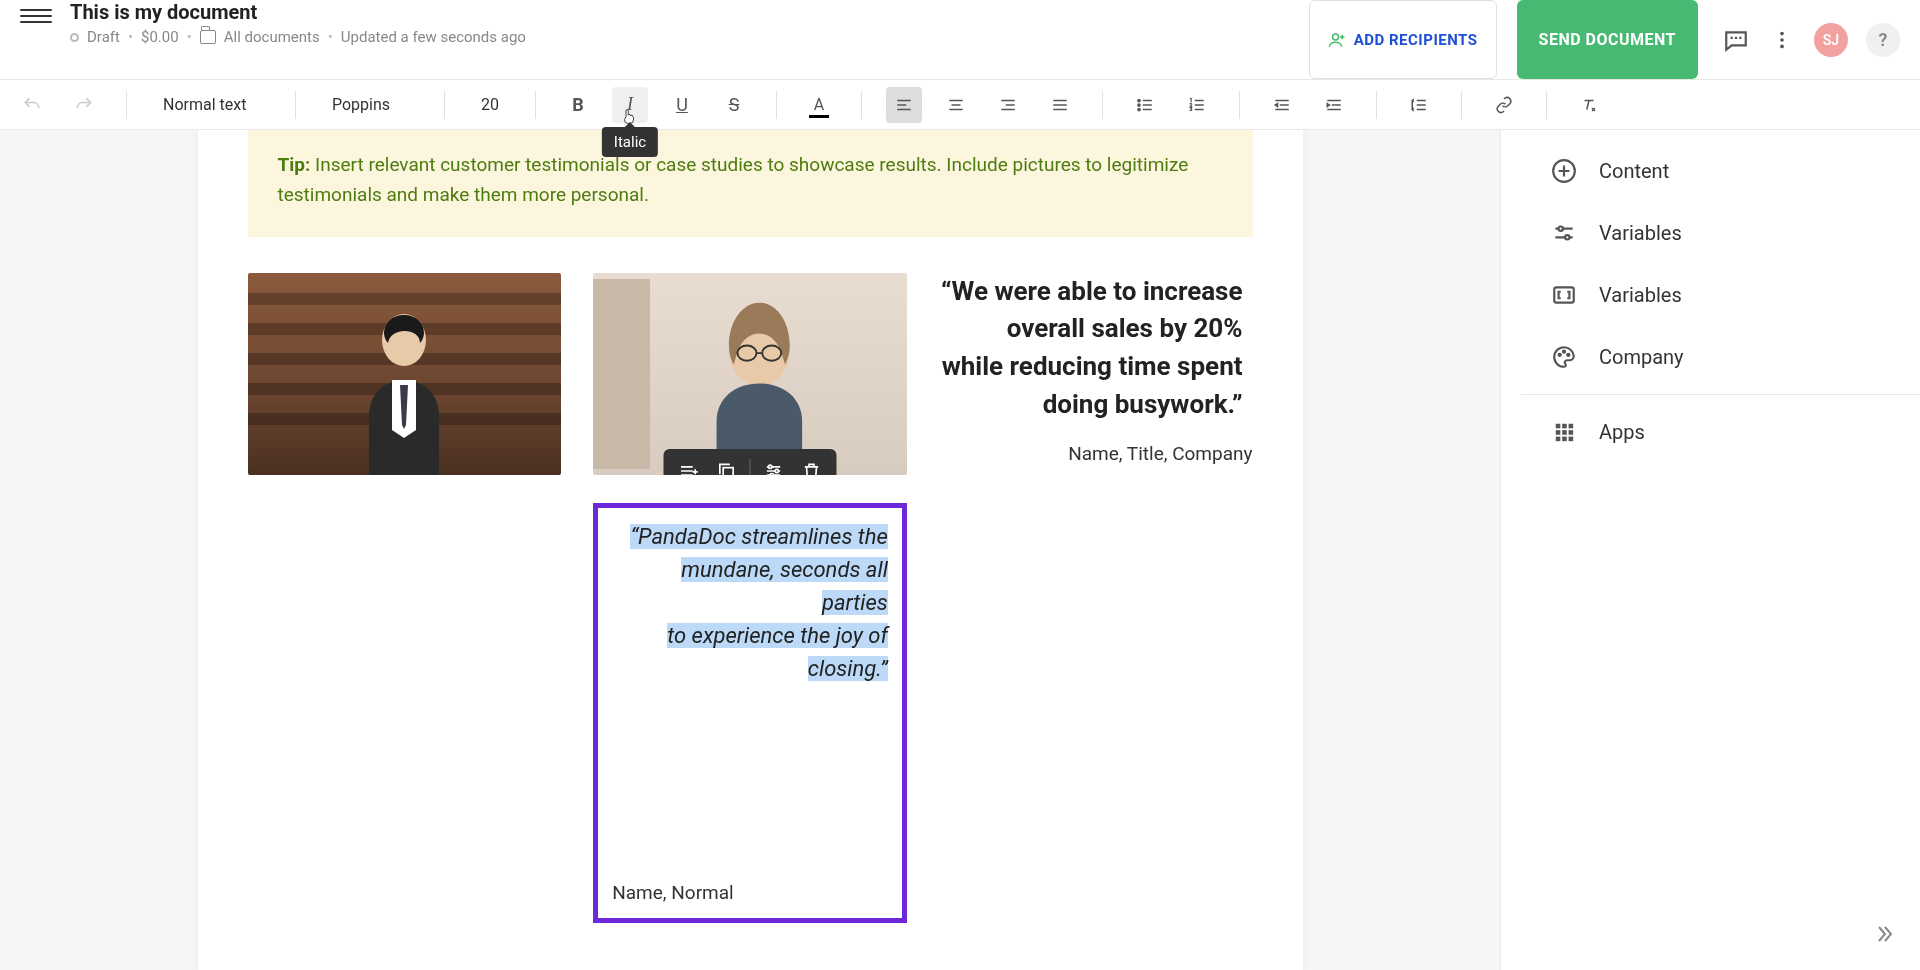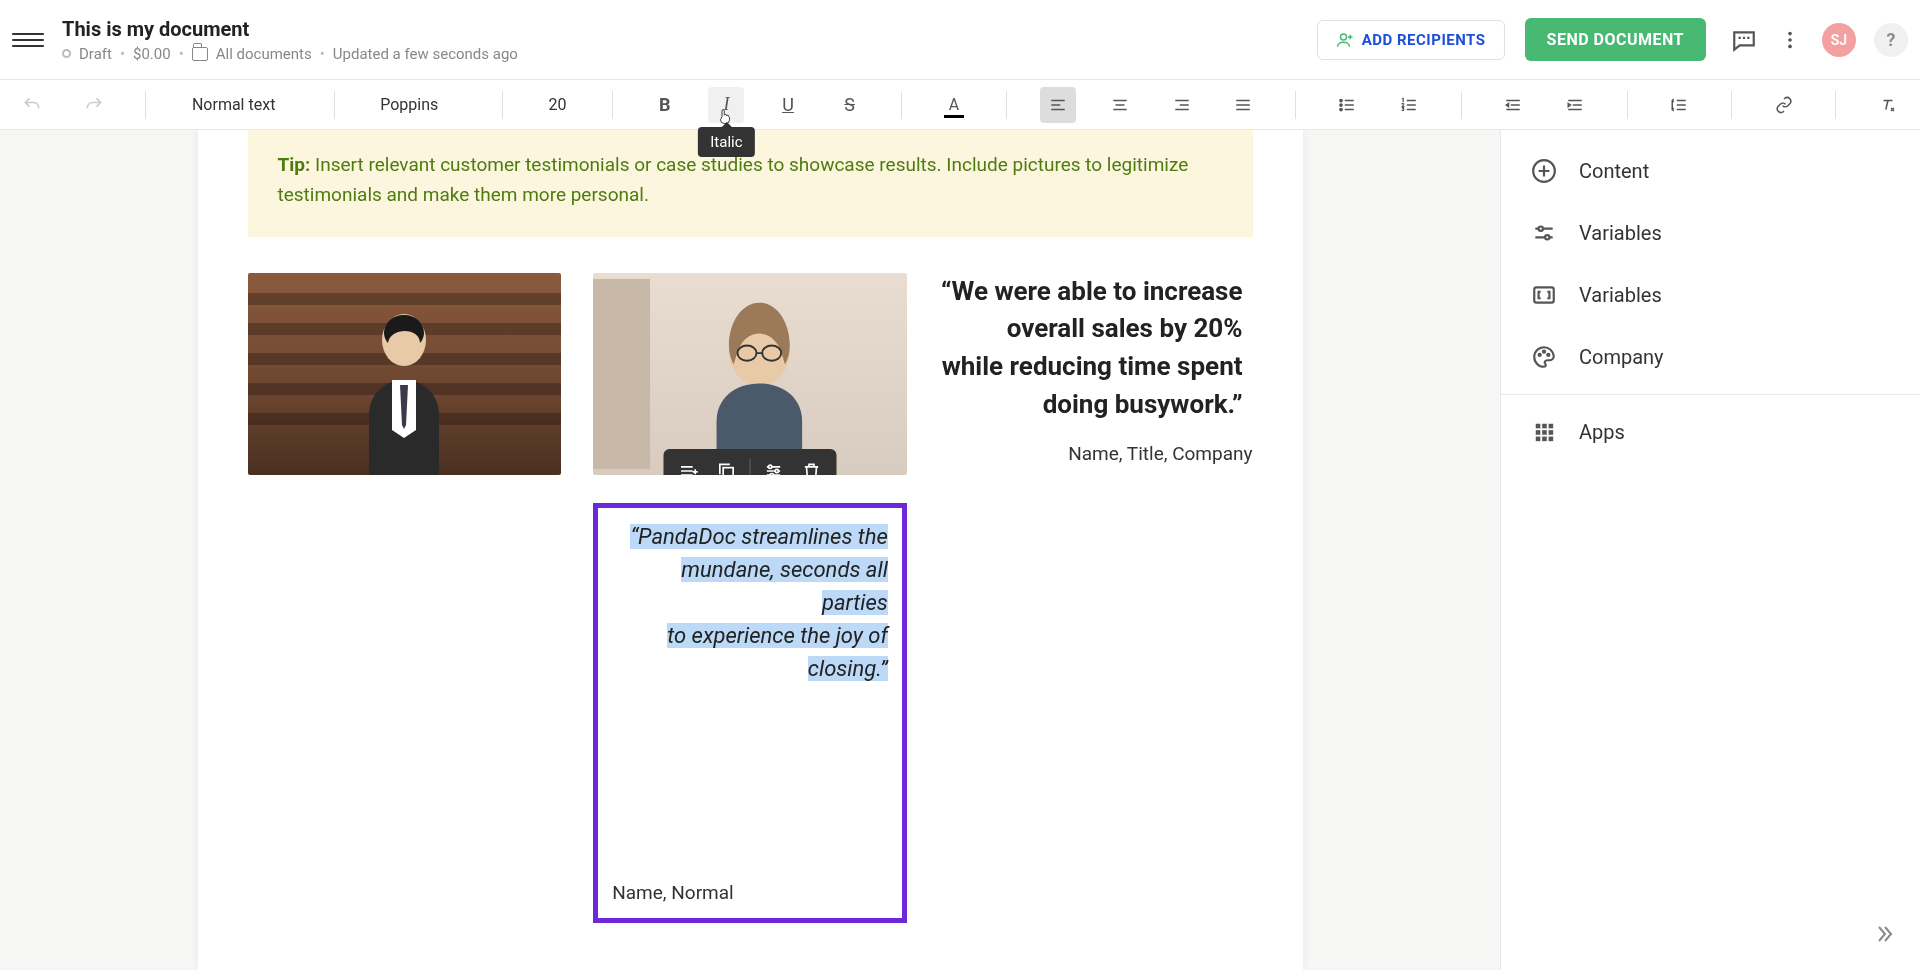--- a/index.html
+++ b/index.html
@@ -1,38 +1,38 @@
 <!DOCTYPE html>
 <html><head>
 <meta charset="utf-8">
 <style>
 * { box-sizing: border-box; margin: 0; padding: 0; font-family: -apple-system, BlinkMacSystemFont, "Segoe UI", Roboto, sans-serif; }
 body { background: #fff; width: 1920px; height: 970px; overflow: hidden; position: relative; }
 
 
-.topbar { height: 80px; display: flex; align-items: center; padding: 0 12px; border-bottom: 1px solid #e8e8e8; }
+.topbar { height: 80px; display: flex; padding: 0 20px; border-bottom: 1px solid #e8e8e8; }
 .menu-btn { width: 32px; height: 32px; display: flex; flex-direction: column; justify-content: center; gap: 4px; cursor: pointer; }
 .menu-btn span { height: 2px; background: #333; border-radius: 1px; }
 .doc-info { margin-left: 18px; flex: 1; }
 .doc-title { font-size: 20px; font-weight: 700; color: #222; }
 .doc-meta { display: flex; align-items: center; gap: 8px; margin-top: 4px; font-size: 15px; color: #888; }
 .dot-sep { color: #bbb; }
 .status-dot { width: 9px; height: 9px; border-radius: 50%; border: 2px solid #bbb; display: inline-block; }
 .folder-icon { width: 16px; height: 14px; border: 1.5px solid #888; border-radius: 2px; position: relative; display: inline-block; }
 .folder-icon::before { content:""; position:absolute; top:-5px; left:0; width:7px; height:4px; border:1.5px solid #888; border-bottom:none; border-radius:2px 2px 0 0;}
 .add-recip { display:flex; align-items:center; gap:8px; padding:10px 18px; border:1px solid #e0e0e0; border-radius:6px; color:#1d4ed8; font-weight:700; font-size:15px; cursor:pointer; letter-spacing:0.5px;}
 .add-recip svg { width:18px; height:18px; }
 .send-btn { margin-left:20px; background:#47b972; color:#fff; border:none; padding:12px 22px; border-radius:6px; font-weight:700; font-size:16px; letter-spacing:0.5px; cursor:pointer; }
 .top-icons { display:flex; align-items:center; gap:18px; margin-left:24px;}
 .icon-btn { width:28px; height:28px; display:flex; align-items:center; justify-content:center; cursor:pointer; color:#555;}
 .avatar { width:34px; height:34px; border-radius:50%; background:#f2a0a0; color:#fff; display:flex; align-items:center; justify-content:center; font-size:14px; font-weight:600;}
 .help-circ { width:34px; height:34px; border-radius:50%; background:#f0f0f0; color:#888; display:flex; align-items:center; justify-content:center; font-size:18px; font-weight:600;}
 
 
-.toolbar { height:50px; border-bottom:1px solid #e8e8e8; display:flex; align-items:center; padding:0 14px; gap:16px;justify-content:space-between; }
+.toolbar { height:50px; border-bottom:1px solid #e8e8e8; display:flex; align-items:center; padding:0 14px; gap:16px; }
 .tbtn { width:36px; height:36px; display:flex; align-items:center; justify-content:center; cursor:pointer; color:#555; border-radius:4px; position:relative;}
 .tbtn.disabled { color:#ccc; cursor:default;}
 .tbtn.active { background:#f0f0f0; }
 .tbtn.selected { background:#ddd; }
 .tsep { width:1px; height:28px; background:#e0e0e0; margin:0 8px;}
 .tsel { font-size:16px; color:#333; padding:0 12px; min-width:120px;}
 .font-sel { min-width:100px;}
 .size-sel { min-width:40px; text-align:center;}
 .tooltip { position:absolute; top:40px; left:50%; transform:translateX(-50%); background:#333; color:#fff; font-size:15px; padding:6px 12px; border-radius:4px; white-space:nowrap; z-index:100;}
 .tooltip::before { content:""; position:absolute; top:-5px; left:50%; transform:translateX(-50%); border:5px solid transparent; border-bottom-color:#333; border-top:none;}
@@ -62,21 +62,21 @@
 
 .quote-big { font-size:26px; font-weight:700; line-height:1.45; color:#222; padding-right:10px;}
 .byline { margin-top:18px; font-size:19px; color:#333;}
 
 .textblock { border:5px solid #6d28d9; margin-top:28px; position:relative; min-height:420px; padding:12px 14px;}
 .quote-it { font-size:22px; font-style:italic; color:#222; line-height:1.5;}
 .hl { background:#bcd9f7;}
 .tb-byline { position:absolute; bottom:14px; left:14px; font-size:19px; color:#333;}
 
 
-.rpanel { width:420px; border-left:1px solid #e8e8e8; background:#fff; padding-top:10px;}
+.rpanel { width:420px; border-left:1px solid #e8e8e8; background:#fff; padding-top:10px;padding-left:20px;}
 .ritem { display:flex; align-items:center; gap:20px; padding:16px 28px; font-size:20px; color:#333; cursor:pointer;}
 .ritem .ricon { width:30px; height:30px; display:flex; align-items:center; justify-content:center; color:#555;}
 .rdiv { height:1px; background:#e8e8e8; margin:6px 0;}
 .collapse-btn { position:absolute; right:18px; bottom:18px; width:36px; height:36px; display:flex; align-items:center; justify-content:center; color:#888; cursor:pointer;}
 
 svg { display:block; }
 </style>
 </head>
 <body>
 

